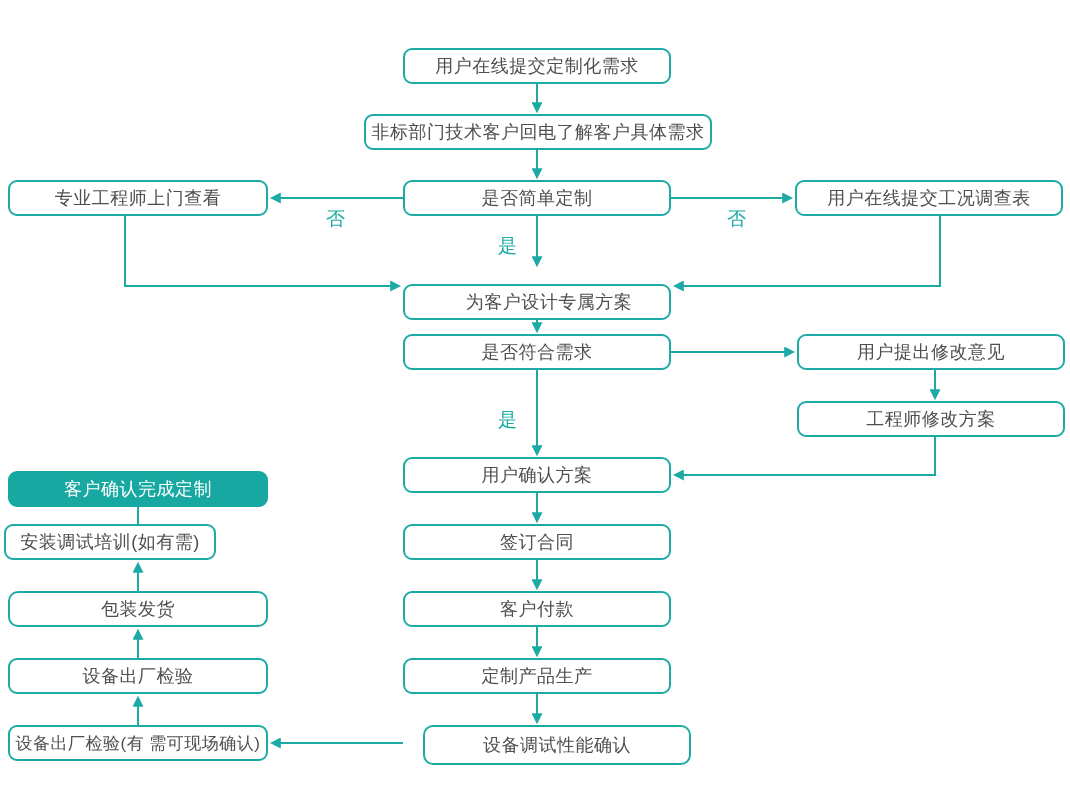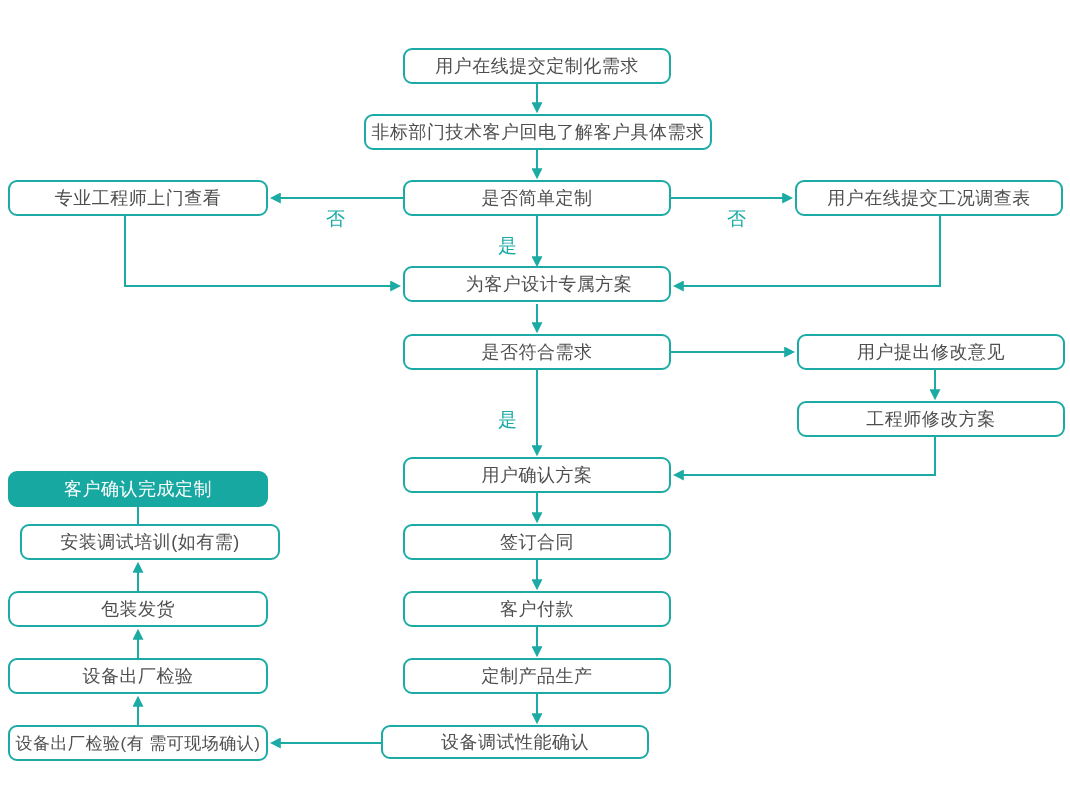--- a/index.html
+++ b/index.html
@@ -87,31 +87,31 @@
         <path d="M138 591 L138 564" fill="none" stroke="#1BABA4" stroke-width="2" marker-end="url(#arrowhead)"></path>
         <path d="M138 524 L138 497" fill="none" stroke="#1BABA4" stroke-width="2" marker-end="url(#arrowhead)"></path>
       </g>
   </svg>
 
 <div class="flow-node process" style="left: 403px; top: 48px; width: 268px; height: 36px;">用户在线提交定制化需求</div>
     <div class="flow-node process" style="left: 364px; top: 114px; width: 348px; height: 36px; text-align: center;">非标部门技术客户回电了解客户具体需求</div>
     <div class="flow-node process" style="left: 8px; top: 180px; width: 260px; height: 36px;">专业工程师上门查看</div>
     <div class="flow-node decision" style="left: 403px; top: 180px; width: 268px; height: 36px;">是否简单定制</div>
     <div class="flow-node process" style="left: 795px; top: 180px; width: 268px; height: 36px;">用户在线提交工况调查表</div>
-    <div class="flow-node process" style="left: 403px; top: 266px; width: 268px; height: 36px; padding-left: 24px;">为客户设计专属方案</div>
+    <div class="flow-node process" style="left: 403px; top: 284px; width: 268px; height: 36px; padding-left: 24px;">为客户设计专属方案</div>
     <div class="flow-node decision" style="left: 403px; top: 334px; width: 268px; height: 36px;">是否符合需求</div>
     <div class="flow-node process" style="left: 797px; top: 334px; width: 268px; height: 36px;">用户提出修改意见</div>
     <div class="flow-node process" style="left: 797px; top: 401px; width: 268px; height: 36px;">工程师修改方案</div>
     <div class="flow-node process" style="left: 403px; top: 457px; width: 268px; height: 36px;">用户确认方案</div>
     <div class="flow-node process" style="left: 403px; top: 524px; width: 268px; height: 36px;">签订合同</div>
     <div class="flow-node process" style="left: 403px; top: 591px; width: 268px; height: 36px;">客户付款</div>
     <div class="flow-node process" style="left: 403px; top: 658px; width: 268px; height: 36px;">定制产品生产</div>
-    <div class="flow-node process" style="left: 381px; top: 725px; width: 268px; height: 34px;">设备调试性能确认</div>
+    <div class="flow-node process" style="left: 423px; top: 725px; width: 268px; height: 40px; border-radius: 10px;">设备调试性能确认</div>
     <div class="flow-node highlight" style="left: 8px; top: 457px; width: 260px; height: 36px;">客户确认完成定制</div>
-    <div class="flow-node process" style="left: 20px; top: 524px; width: 260px; height: 36px;">安装调试培训(如有需)</div>
+    <div class="flow-node process" style="left: 4px; top: 524px; width: 212px; height: 36px;">安装调试培训(如有需)</div>
     <div class="flow-node process" style="left: 8px; top: 591px; width: 260px; height: 36px; border-radius: 10px;">包装发货</div>
     <div class="flow-node process" style="left: 8px; top: 658px; width: 260px; height: 36px;">设备出厂检验</div>
     <div class="flow-node process" style="left: 8px; top: 725px; width: 260px; height: 36px; font-size: 17px;">设备出厂检验(有 需可现场确认)</div>
     <div class="edge-label" style="left: 326px; top: 206px;">否</div>
     <div class="edge-label" style="left: 727px; top: 206px;">否</div>
     <div class="edge-label" style="left: 498px; top: 233px;">是</div>
     <div class="edge-label" style="left: 498px; top: 407px;">是</div>
   </div>
 
 </body></html>

